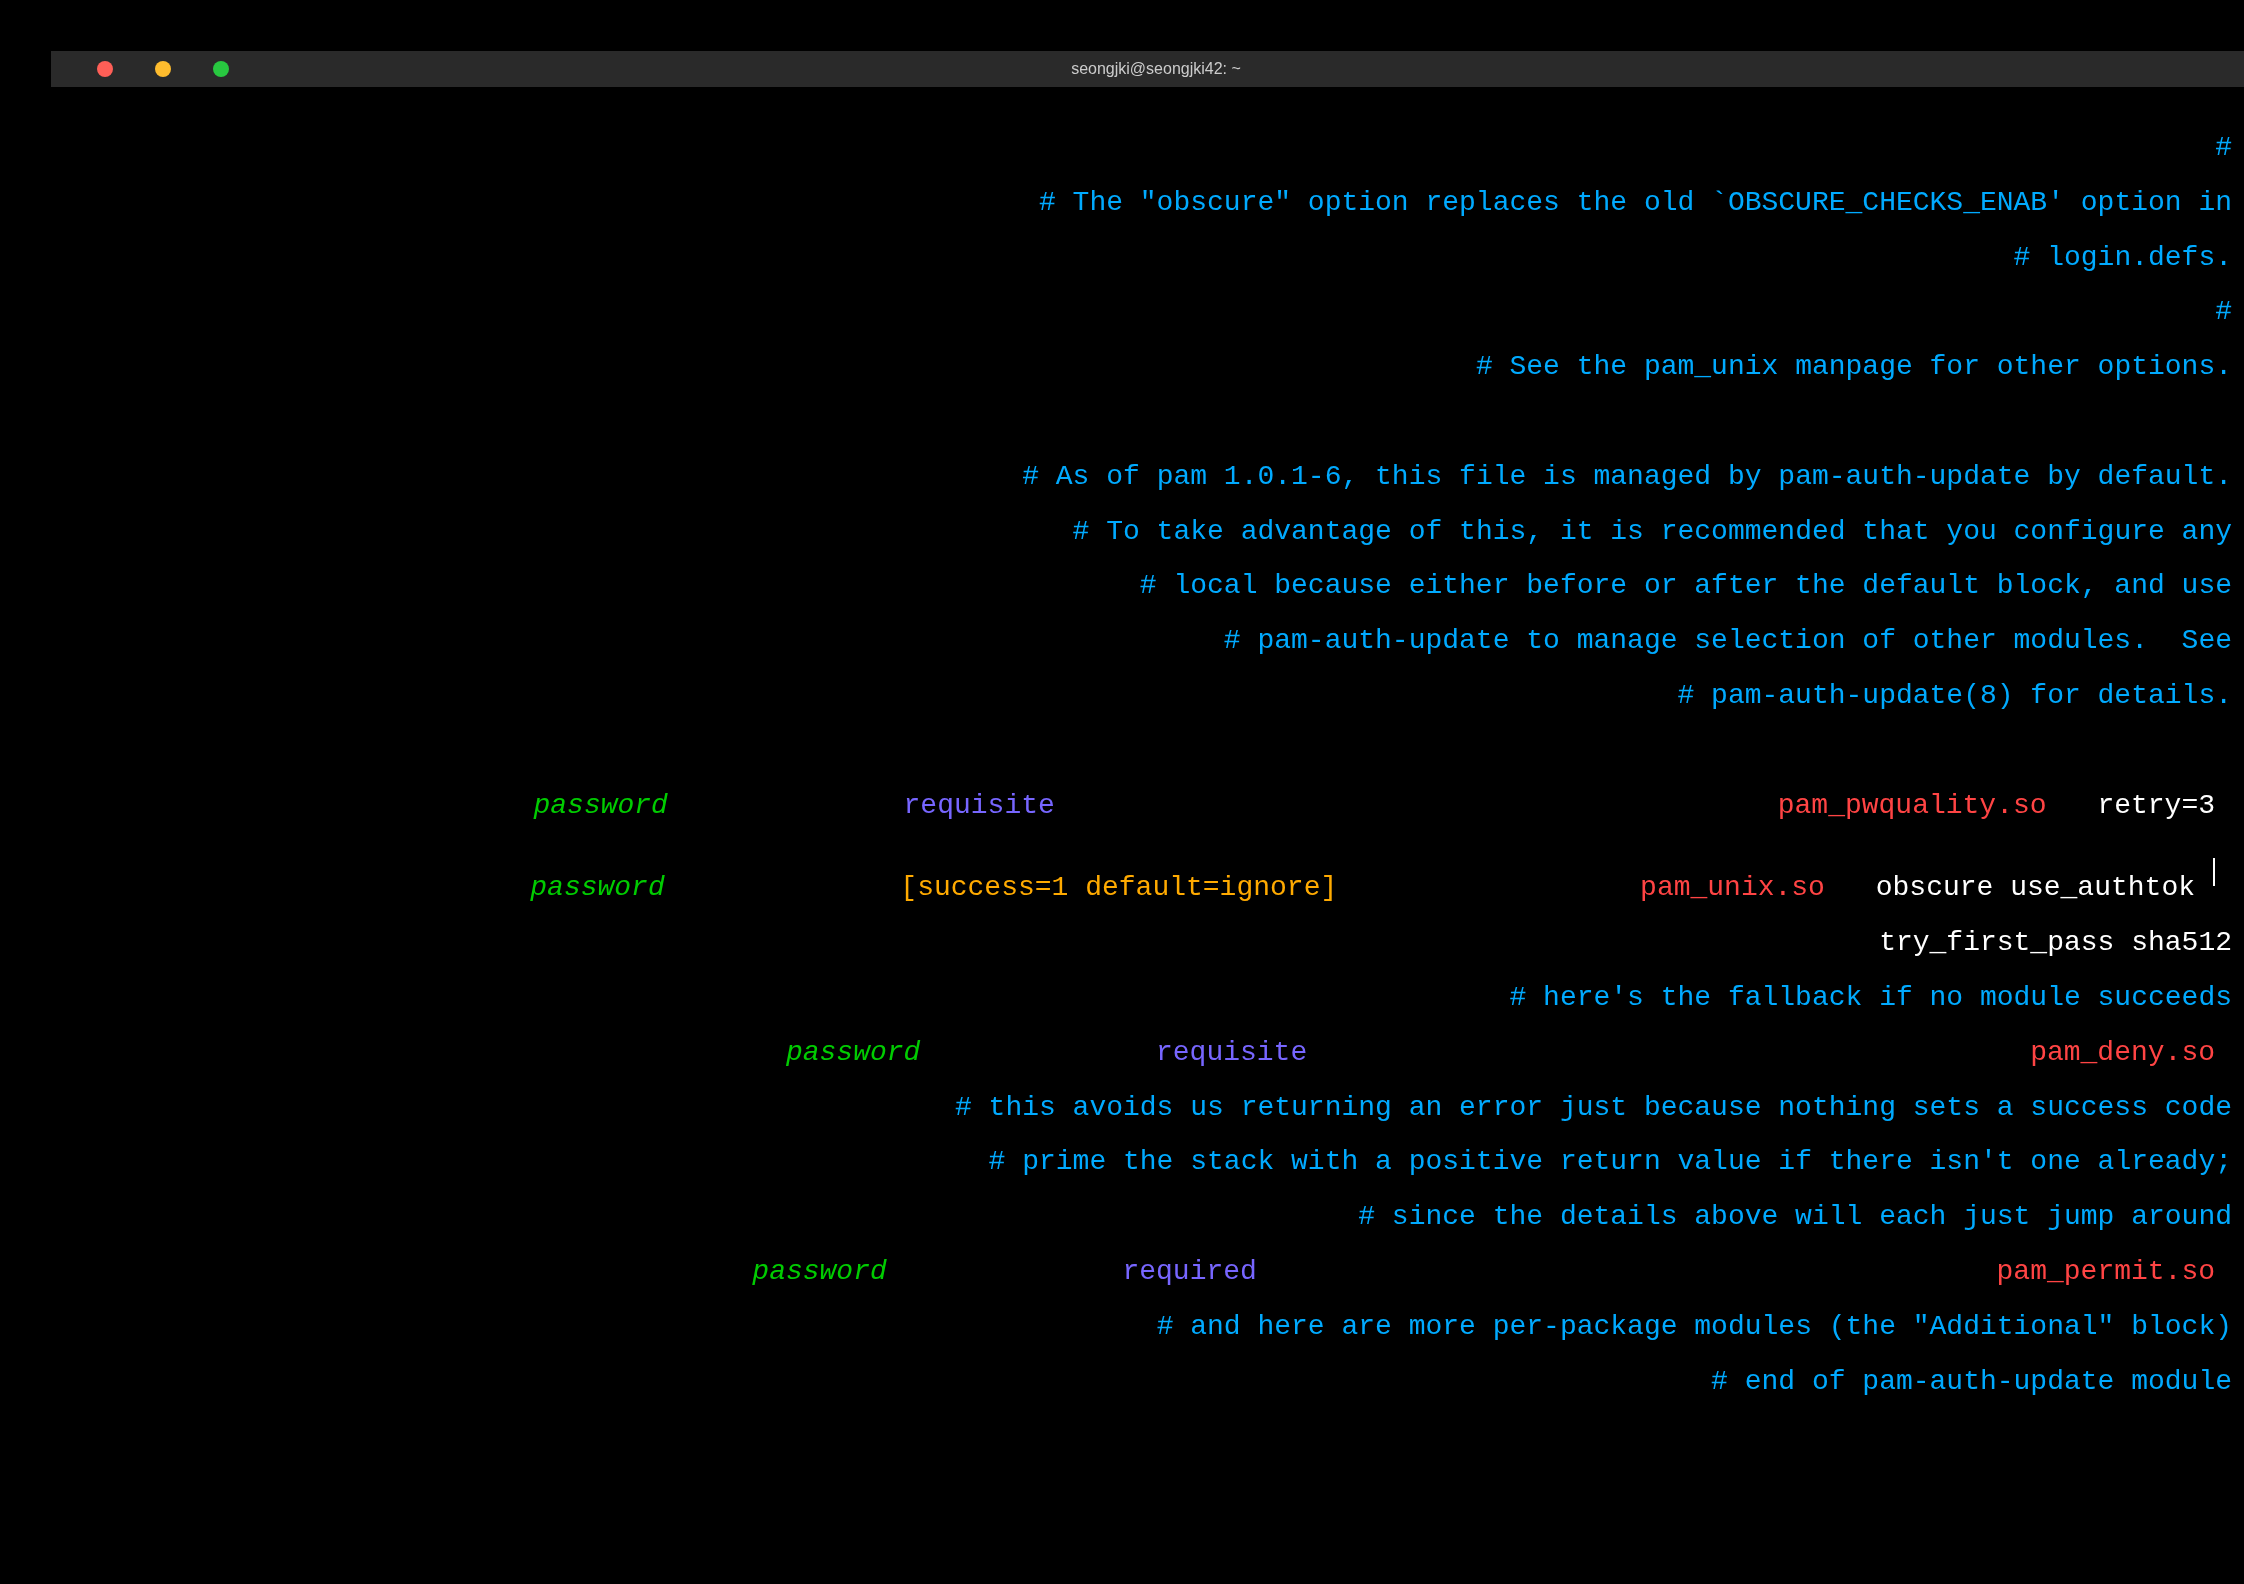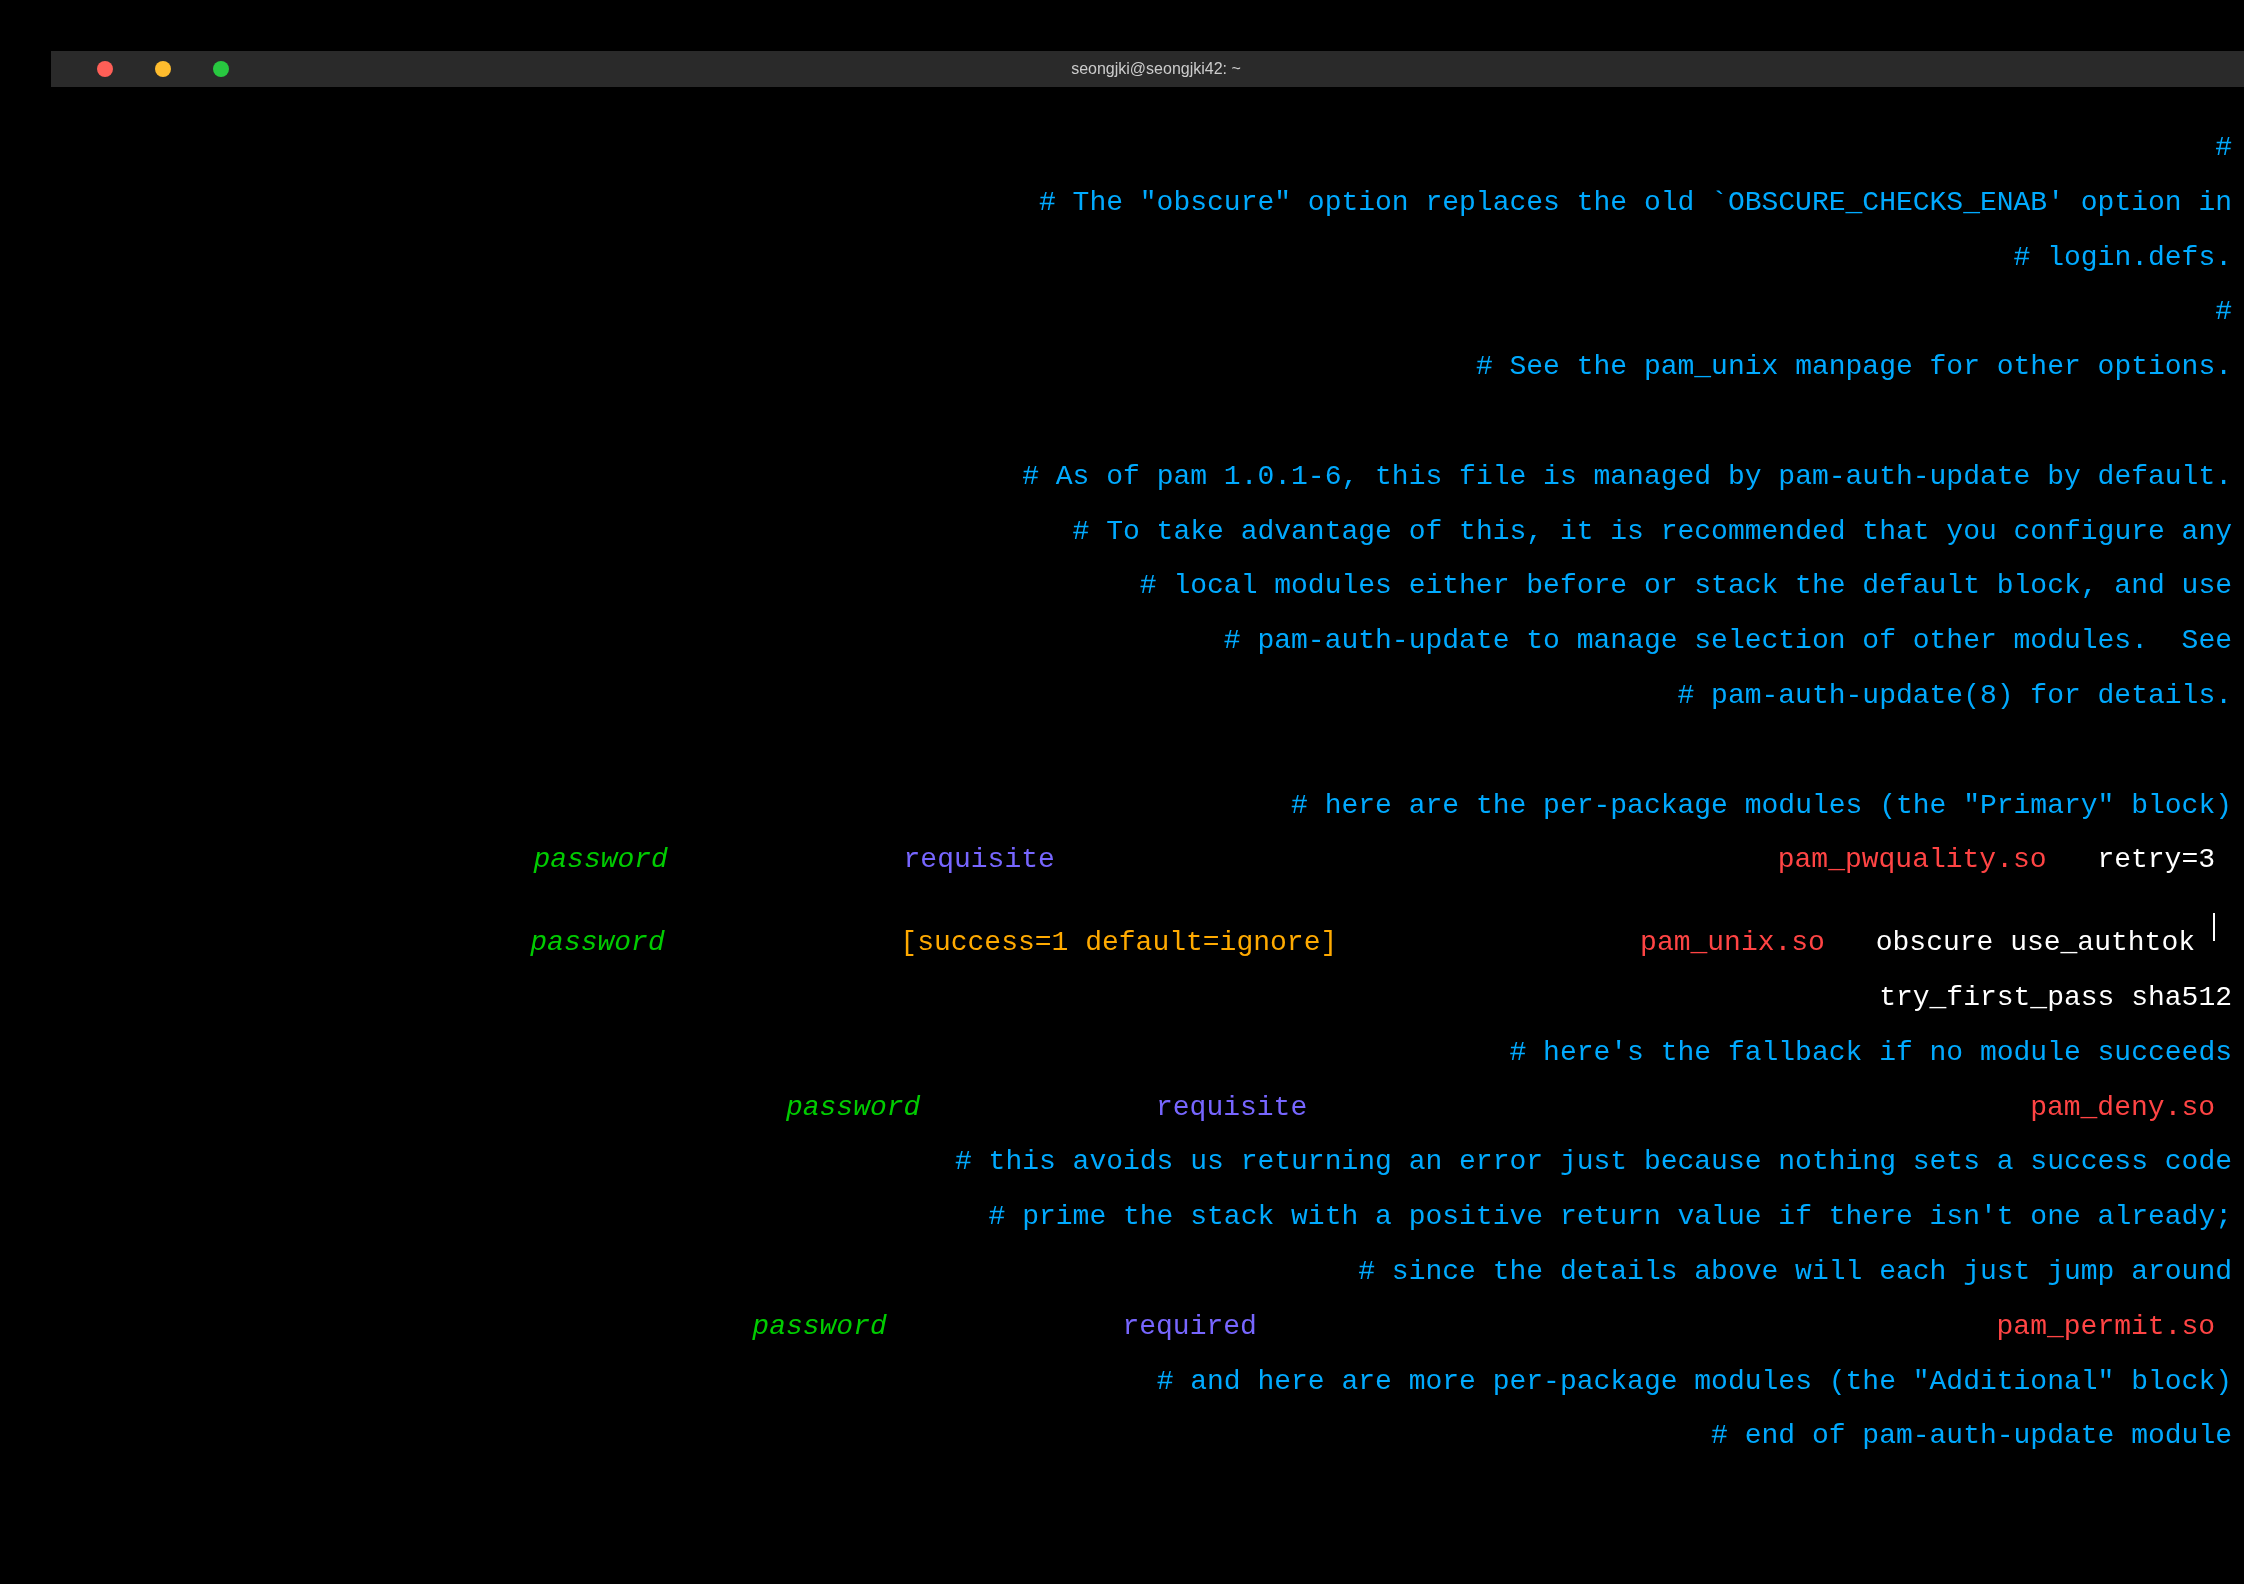--- a/index.html
+++ b/index.html
@@ -99,29 +99,28 @@
   <span class="line comment">#</span>
 
   <span class="line comment"># See the pam_unix manpage for other options.</span>
 
   <span class="line">&nbsp;</span>
 
   <span class="line comment"># As of pam 1.0.1-6, this file is managed by pam-auth-update by default.</span>
 
   <span class="line comment"># To take advantage of this, it is recommended that you configure any</span>
 
-  <span class="line comment"># local modules either before or stack the default block, and use</span>
+  <span class="line comment"># local because either before or after the default block, and use</span>
 
   <span class="line comment"># pam-auth-update to manage selection of other modules.  See</span>
 
   <span class="line comment"># pam-auth-update(8) for details.</span>
 
   <span class="line">&nbsp;</span>
 
-  <span class="line comment"># here are the per-package modules (the "Primary" block)</span>
 
   <span class="line"><span class="keyword-password">password</span>            <span class="keyword-blue">requisite</span>                                         <span class="module">pam_pwquality.so</span> <span class="option">retry=3</span></span>
 
   <span class="line"><span class="keyword-password">password</span>            <span class="bracket-expr">[success=1 default=ignore]</span>                <span class="module">pam_unix.so</span> <span class="option">obscure use_authtok</span><span class="cursor"></span></span>
 
   <span class="line option">try_first_pass sha512</span>
 
   <span class="line comment"># here's the fallback if no module succeeds</span>
 
   <span class="line"><span class="keyword-password">password</span>            <span class="keyword-blue">requisite</span>                                         <span class="module">pam_deny.so</span></span>

